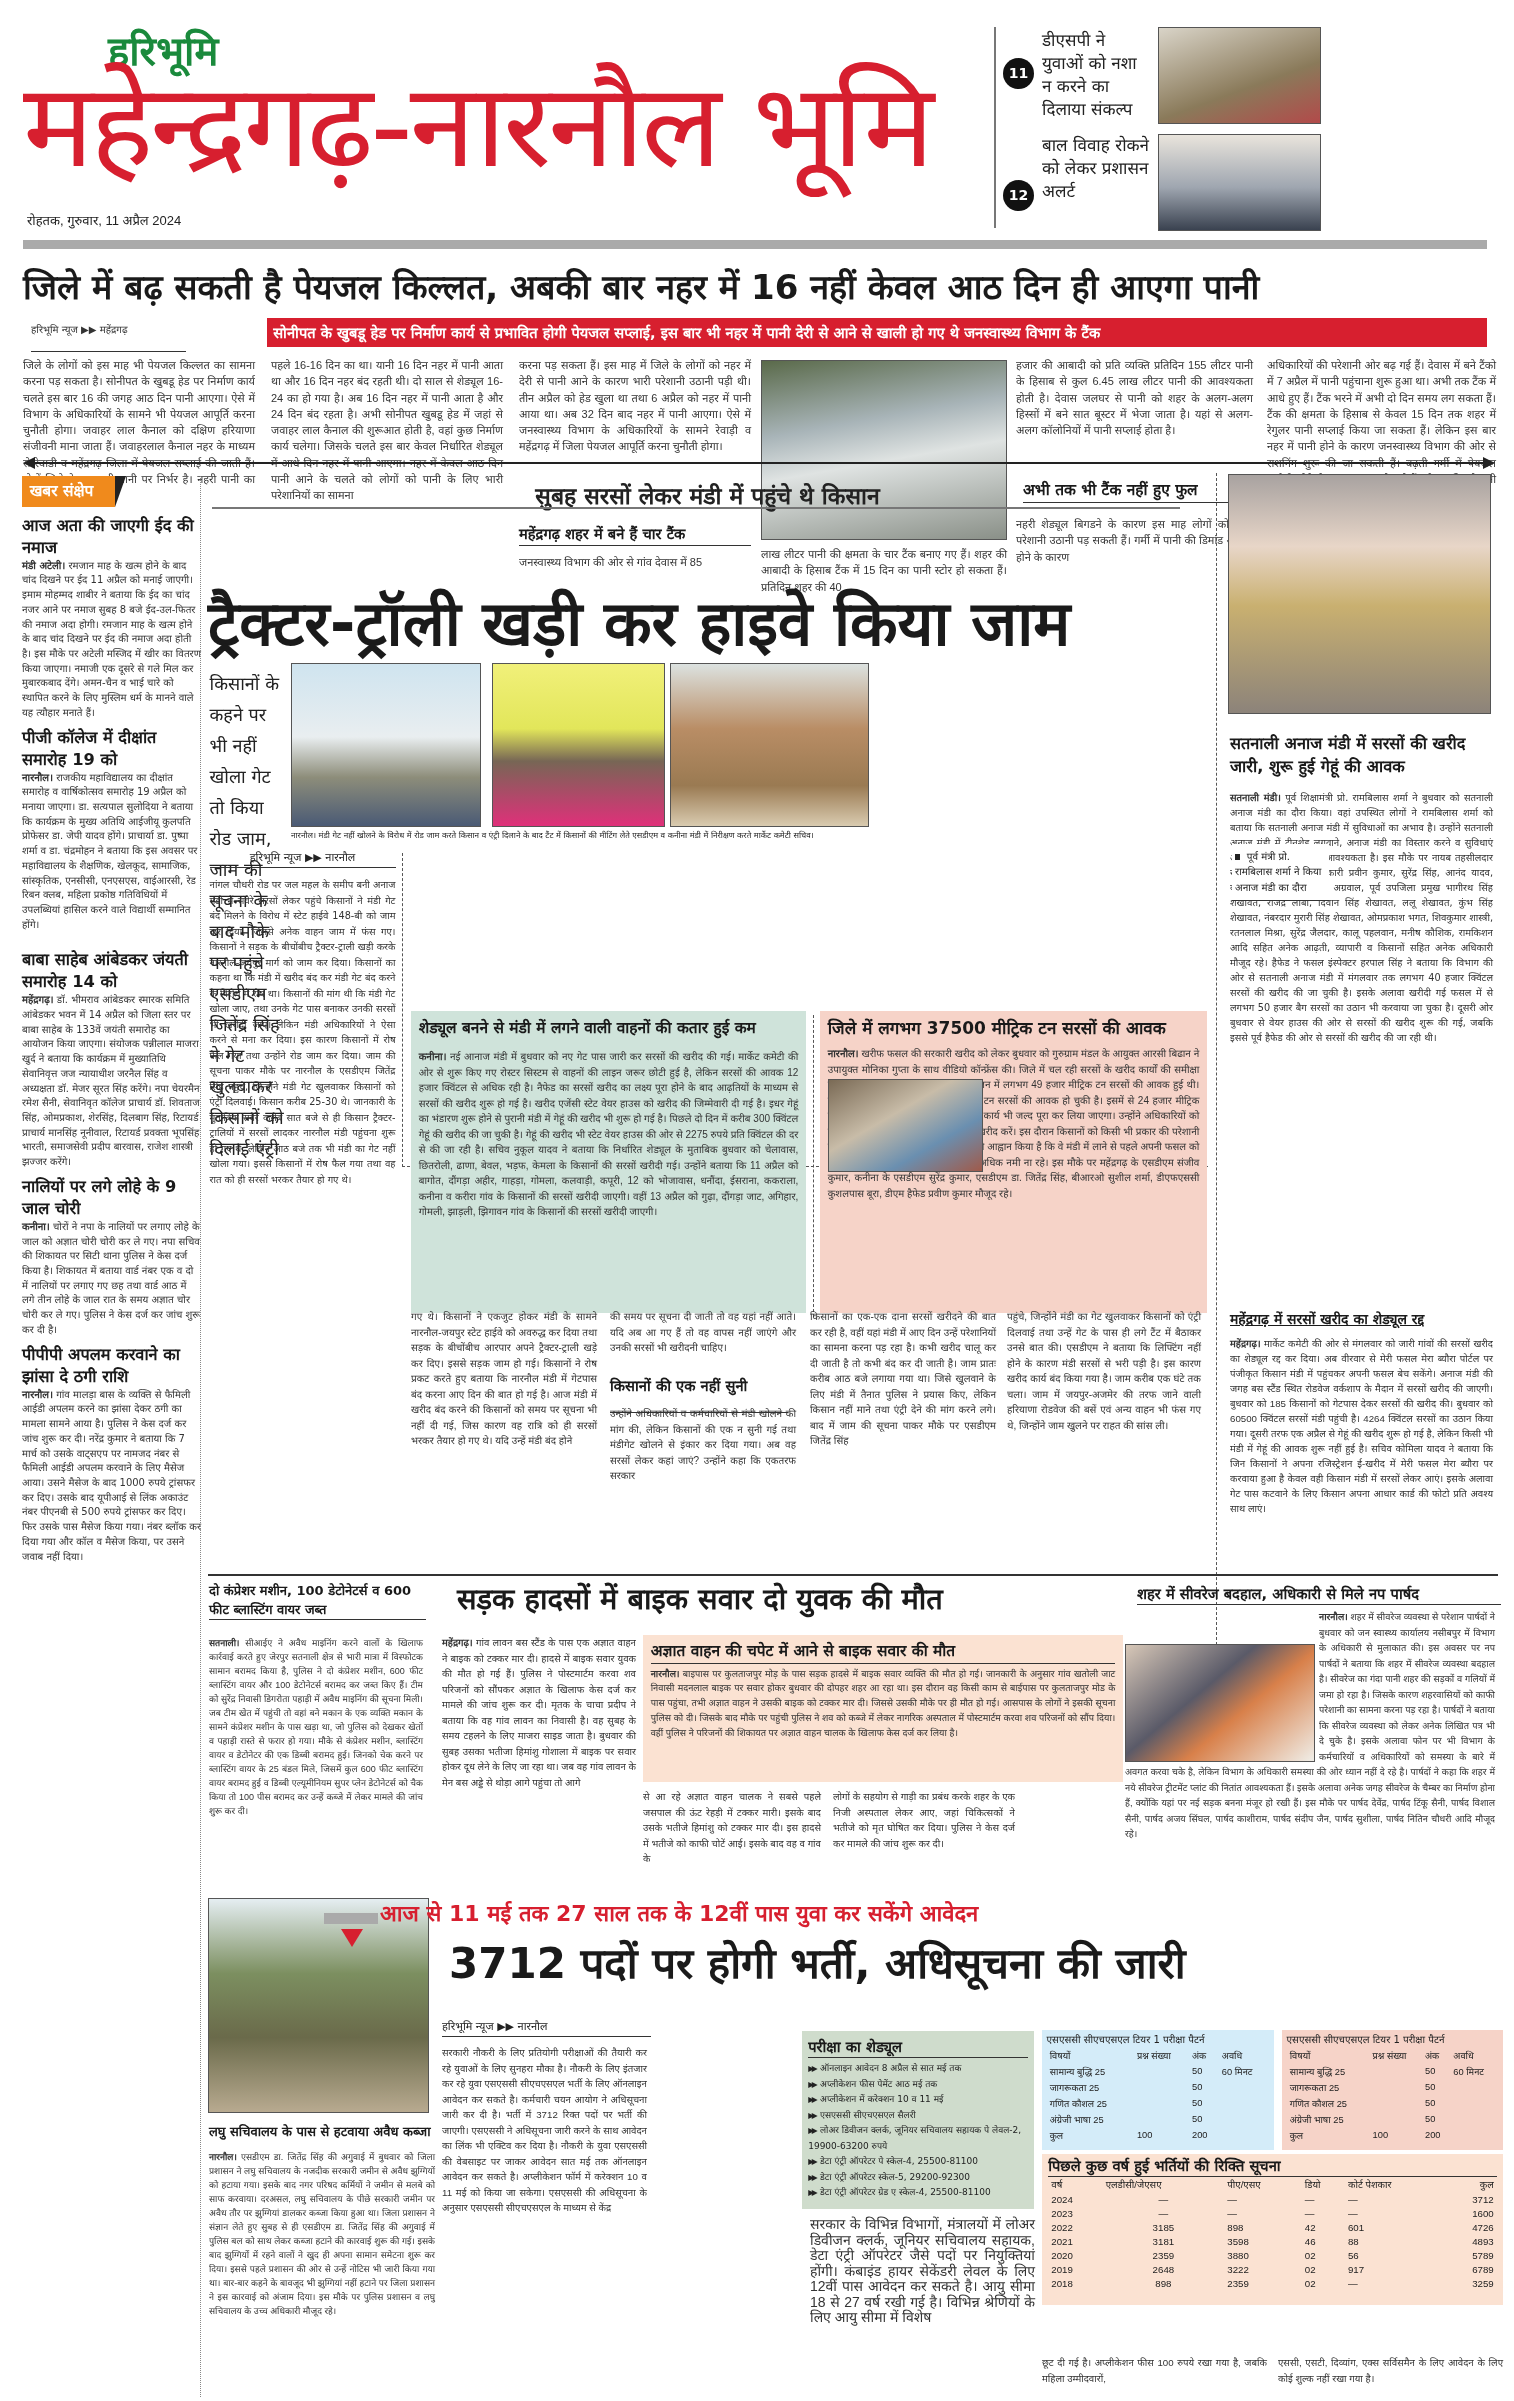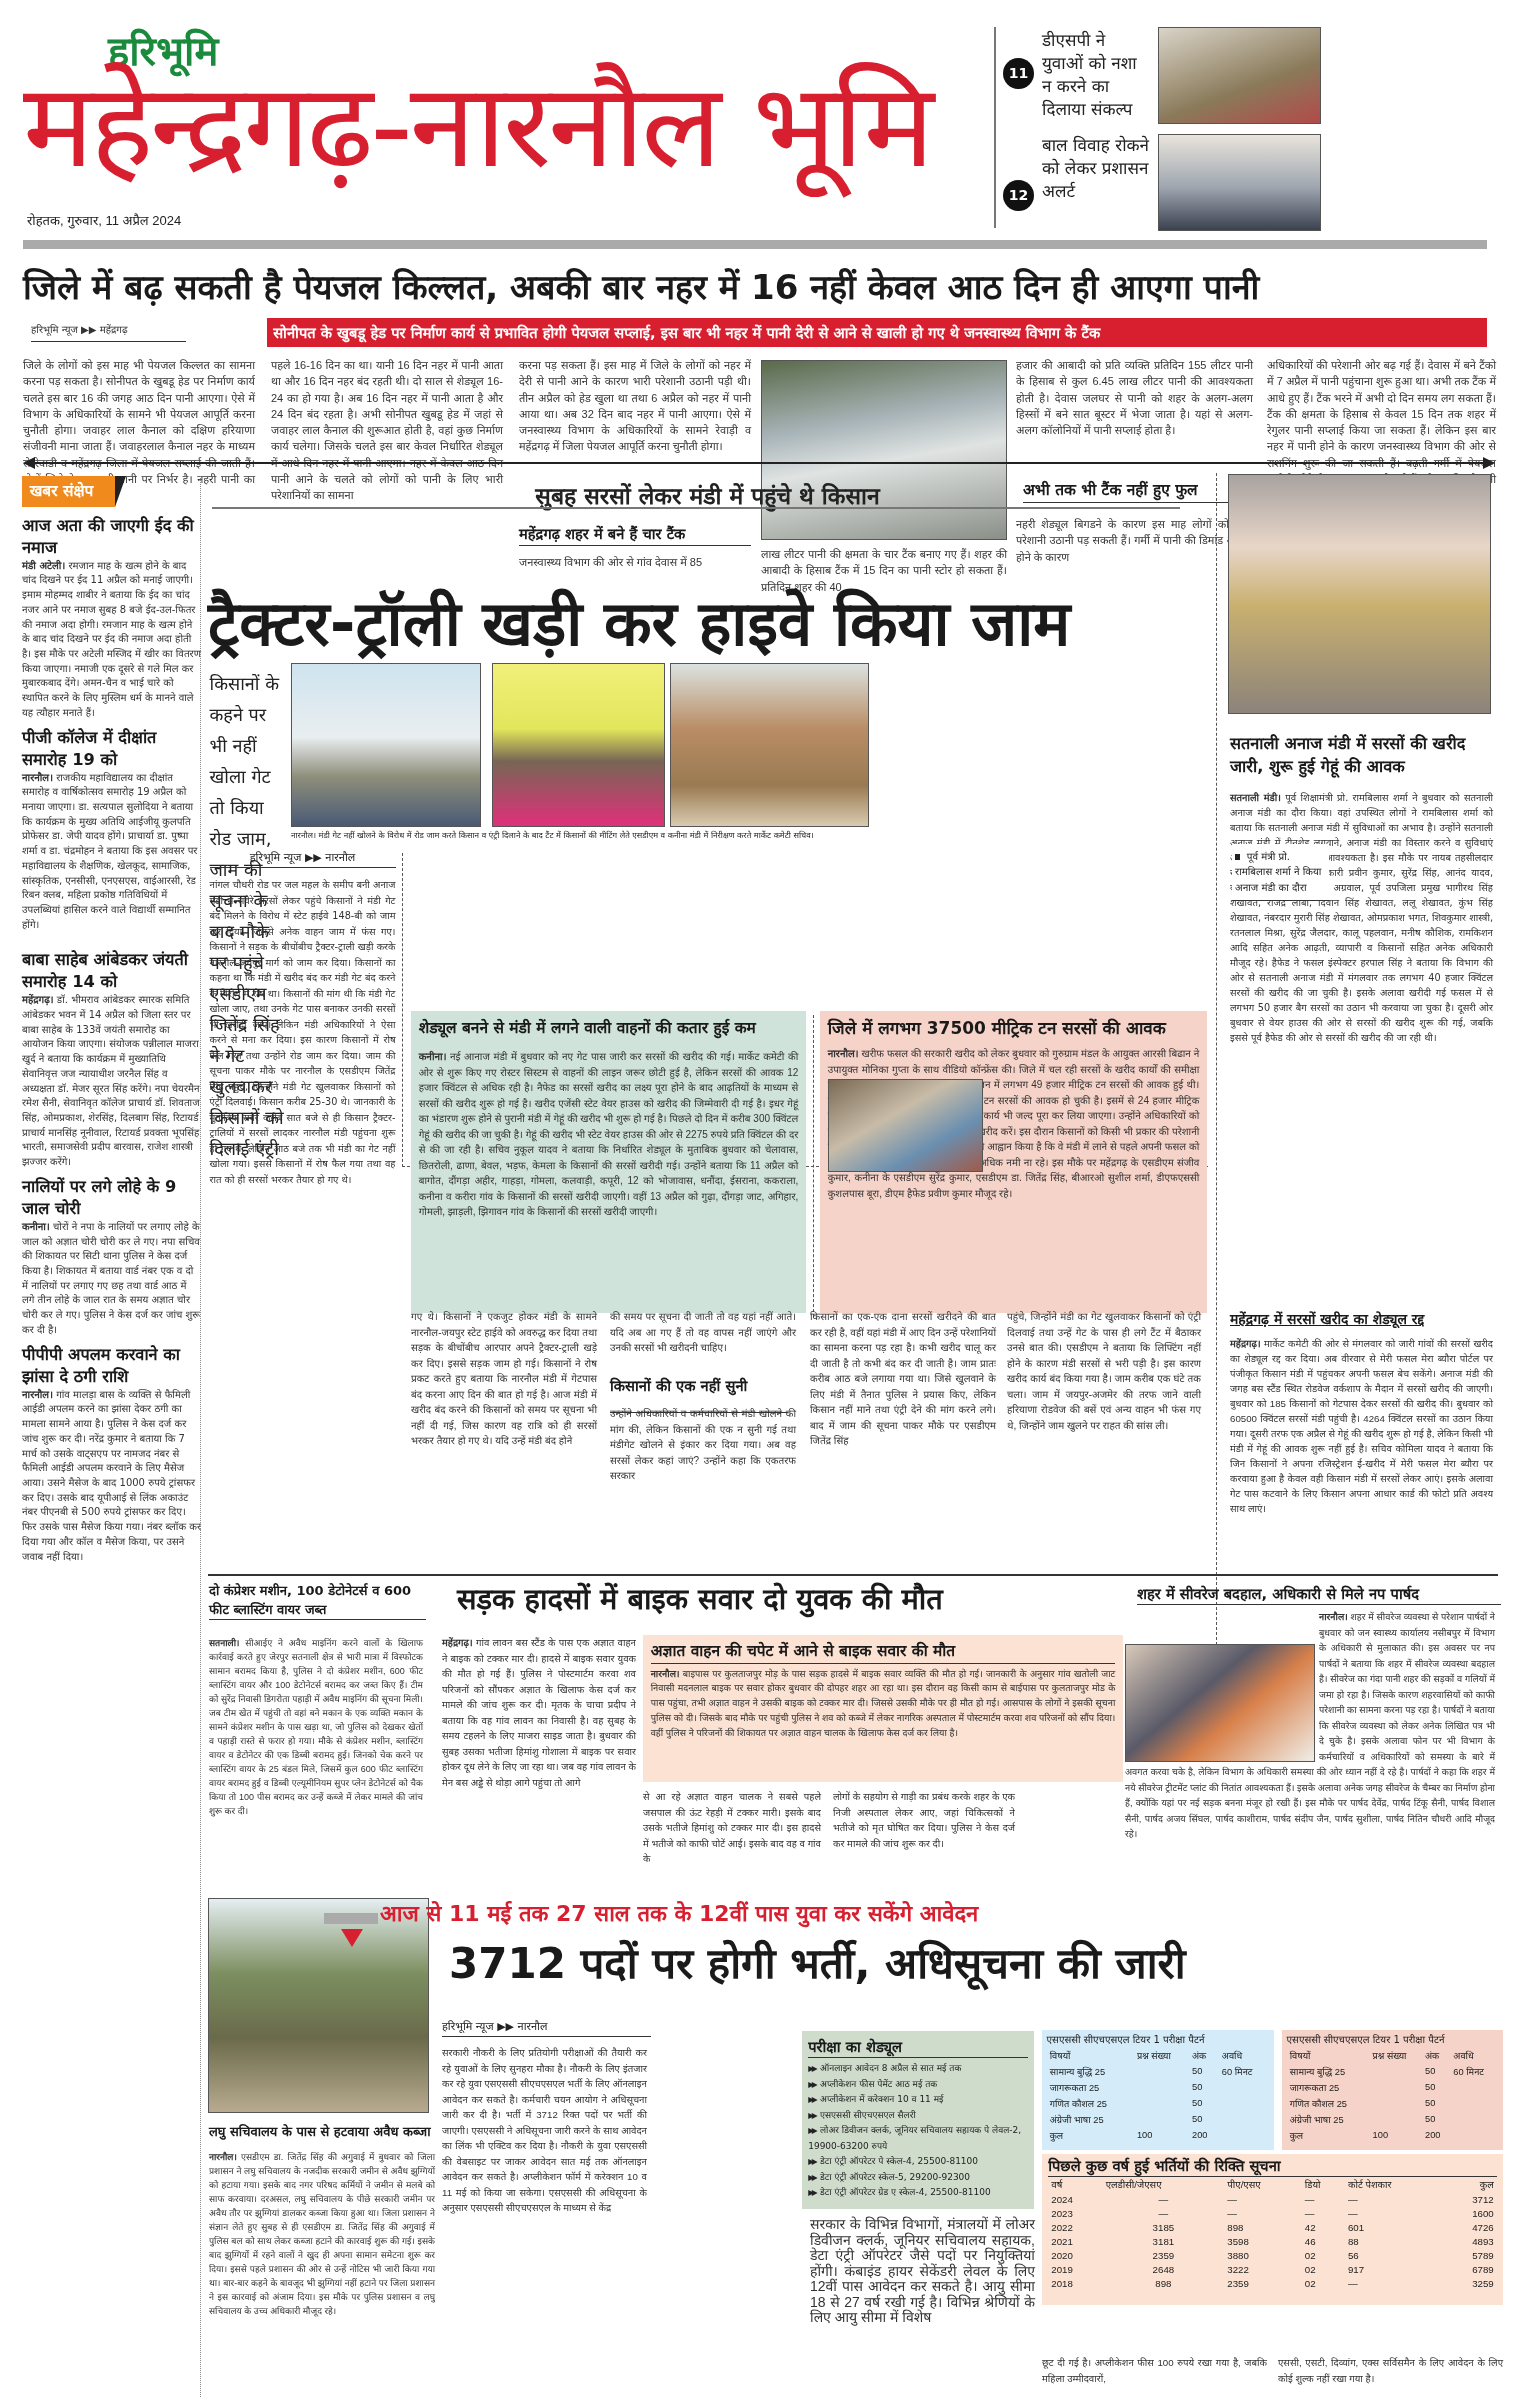--- a/index.html
+++ b/index.html
@@ -36,21 +36,21 @@
   <div class="abs" style="left:1003px;top:134px;width:511px;height:101px">
     <div class="abs" style="left:0;top:46px;width:31px;height:31px;border-radius:50%;background:#111;color:#fff;font-weight:bold;font-size:14px;text-align:center;line-height:31px">12</div>
     <div class="abs" style="left:39px;top:0;width:108px;font-size:17px;line-height:23px;color:#222">बाल विवाह रोकने को लेकर प्रशासन अलर्ट</div>
     <div class="abs photo" style="left:155px;top:0;width:163px;height:97px;background:linear-gradient(180deg,#e9e4dc,#9fa6b0 55%,#3a4250)"></div>
   </div>
   <div class="abs" style="left:23px;top:240px;width:1464px;height:9.3px;background:#aaa"></div>
 </div>
 
 <div class="abs" style="left:0;top:256px;width:1514px;height:209px">
   <div class="abs hd" style="left:23px;top:7.7px;width:1464px;font-size:34px;line-height:46px;white-space:nowrap">जिले में बढ़ सकती है पेयजल किल्लत, अबकी बार नहर में 16 नहीं केवल आठ दिन ही आएगा पानी</div>
-  <div class="abs" style="left:31px;top:66px;width:155px;font-size:10px;color:#333;border-bottom:1.2px solid #333;padding-bottom:5px">हरिभूमि न्यूज ▶▶ महेंद्रगढ़</div>
+  <div class="abs" style="left:31px;top:66px;width:155px;font-size:10px;color:#333;border-bottom:1.2px solid #333;padding-bottom:15px">हरिभूमि न्यूज ▶▶ महेंद्रगढ़</div>
   <div class="abs" style="left:267px;top:62px;width:1220px;height:29px;background:#d71f2f;color:#fff;font-size:14.7px;font-weight:bold;line-height:29px;padding-left:6.2px;white-space:nowrap;overflow:hidden">सोनीपत के खुबडू हेड पर निर्माण कार्य से प्रभावित होगी पेयजल सप्लाई, इस बार भी नहर में पानी देरी से आने से खाली हो गए थे जनस्वास्थ्य विभाग के टैंक</div>
   <div class="abs txt" style="left:23px;top:101px;width:232px;height:349px;font-size:11px;line-height:16.3px">जिले के लोगों को इस माह भी पेयजल किल्लत का सामना करना पड़ सकता है। सोनीपत के खुबडू हेड पर निर्माण कार्य चलते इस बार 16 की जगह आठ दिन पानी आएगा। ऐसे में विभाग के अधिकारियों के सामने भी पेयजल आपूर्ति करना चुनौती होगा। जवाहर लाल कैनाल को दक्षिण हरियाणा संजीवनी माना जाता हैं। जवाहरलाल कैनाल नहर के माध्यम से रेवाडी व महेंद्रगढ़ जिला में पेयजल सप्लाई की जाती हैं। दोनों जिले केवल नहरी पानी पर निर्भर है। नहरी पानी का शेड्यूल</div>
   <div class="abs txt" style="left:271px;top:101px;width:232px;height:349px;font-size:11px;line-height:16.3px">पहले 16-16 दिन का था। यानी 16 दिन नहर में पानी आता था और 16 दिन नहर बंद रहती थी। दो साल से शेड्यूल 16-24 का हो गया है। अब 16 दिन नहर में पानी आता है और 24 दिन बंद रहता है। अभी सोनीपत खुबडू हेड में जहां से जवाहर लाल कैनाल की शुरूआत होती है, वहां कुछ निर्माण कार्य चलेगा। जिसके चलते इस बार केवल निर्धारित शेड्यूल में आधे दिन नहर में पानी आएगा। नहर में केवल आठ दिन पानी आने के चलते को लोगों को पानी के लिए भारी परेशानियों का सामना</div>
   <div class="abs txt" style="left:519px;top:101px;width:232px;height:201px;font-size:11px;line-height:16.3px">करना पड़ सकता हैं। इस माह में जिले के लोगों को नहर में देरी से पानी आने के कारण भारी परेशानी उठानी पड़ी थी। तीन अप्रैल को हेड खुला था तथा 6 अप्रैल को नहर में पानी आया था। अब 32 दिन बाद नहर में पानी आएगा। ऐसे में जनस्वास्थ्य विभाग के अधिकारियों के सामने रेवाड़ी व महेंद्रगढ़ में जिला पेयजल आपूर्ति करना चुनौती होगा।</div>
   <div class="abs hd" style="left:519px;top:267px;width:232px;font-size:14.7px;border-bottom:1.2px solid #333;padding-bottom:2.3px">महेंद्रगढ़ शहर में बने हैं चार टैंक</div>
   <div class="abs txt" style="left:519px;top:298px;width:232px;font-size:11px;line-height:16.3px">जनस्वास्थ्य विभाग की ओर से गांव देवास में 85</div>
   <div class="abs photo" style="left:761px;top:104px;width:246px;height:180px;background:linear-gradient(170deg,#5a6a4a 0%,#a8b4b8 35%,#dfe3e2 55%,#8a9088 100%)"></div>
   <div class="abs txt" style="left:761px;top:290px;width:246px;font-size:11px;line-height:16.3px">लाख लीटर पानी की क्षमता के चार टैंक बनाए गए हैं। शहर की आबादी के हिसाब टैंक में 15 दिन का पानी स्टोर हो सकता हैं। प्रतिदिन शहर की 40</div>
   <div class="abs txt" style="left:1016px;top:101px;width:237px;font-size:11px;line-height:16.3px">हजार की आबादी को प्रति व्यक्ति प्रतिदिन 155 लीटर पानी के हिसाब से कुल 6.45 लाख लीटर पानी की आवश्यकता होती है। देवास जलघर से पानी को शहर के अलग-अलग हिस्सों में बने सात बूस्टर में भेजा जाता है। यहां से अलग-अलग कॉलोनियों में पानी सप्लाई होता है।</div>
   <div class="abs hd" style="left:1023px;top:222px;width:229px;font-size:15.5px;border-bottom:1.2px solid #333;padding-bottom:2.3px">अभी तक भी टैंक नहीं हुए फुल</div>

